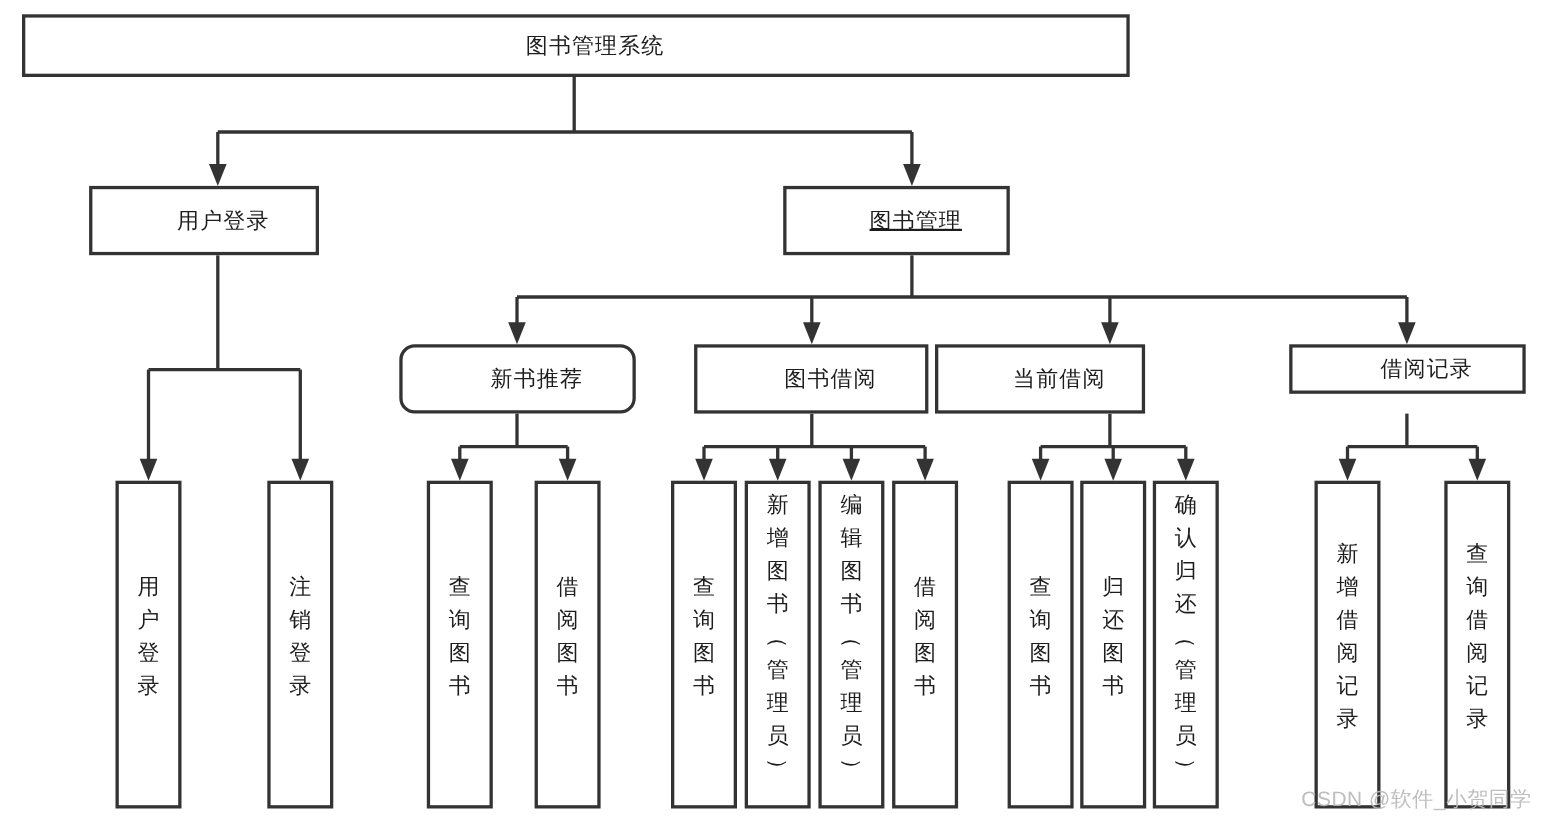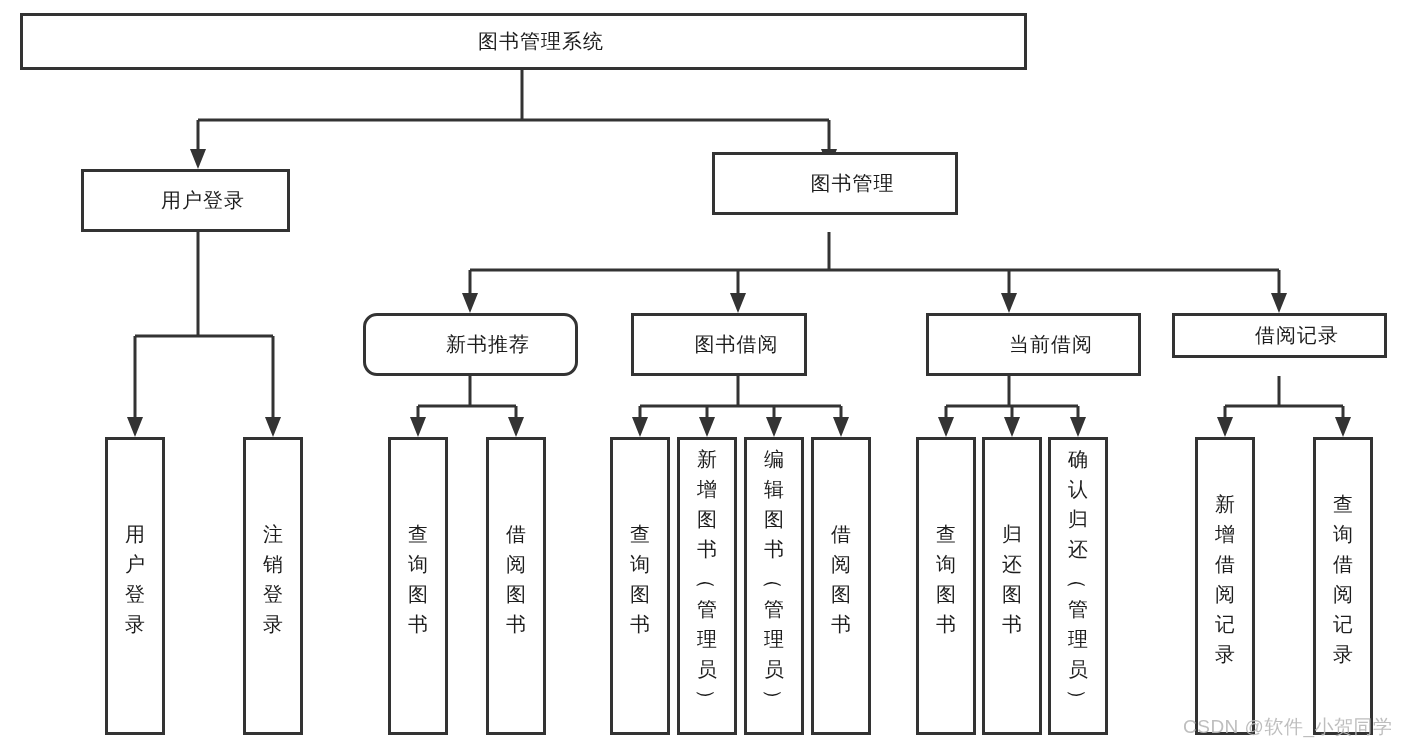--- a/index.html
+++ b/index.html
@@ -17,24 +17,24 @@
   .vbox{
     position:absolute;box-sizing:border-box;background:#ffffff;
     border:3px solid #333333;display:flex;flex-direction:column;
     align-items:center;justify-content:center;padding-bottom:14px;
     top:437px;height:298px;width:60px;
   }
   .vchar{height:30px;line-height:30px;font-size:20px;text-align:center;}
   .vchar.rot{transform:rotate(90deg);}
   #n-root{left:20px;top:13px;width:1007px;height:57px;}
   #n-user-login{left:81px;top:169px;width:209px;height:63px;}
-  #n-book-mgmt{left:712px;top:152px;width:246px;height:63px;}
+  #n-book-mgmt{left:712px;top:169px;width:206px;height:63px;text-decoration:underline;}
   #n-new-book-rec{left:363px;top:313px;width:215px;height:63px;border-radius:14px;}
-  #n-book-borrow{left:631px;top:313px;width:176px;height:63px;}
-  #n-current-borrow{left:926px;top:313px;width:215px;height:63px;}
+  #n-book-borrow{left:631px;top:313px;width:213px;height:63px;}
+  #n-current-borrow{left:850px;top:313px;width:191px;height:63px;}
   #n-borrow-records{left:1172px;top:313px;width:215px;height:45px;}
   #l-ul-login{left:105px;}
   #l-ul-logout{left:243px;}
   #l-nr-query{left:388px;}
   #l-nr-borrow{left:486px;}
   #l-bb-query{left:610px;}
   #l-bb-add{left:677px;}
   #l-bb-edit{left:744px;}
   #l-bb-borrow{left:811px;}
   #l-cb-query{left:916px;}

